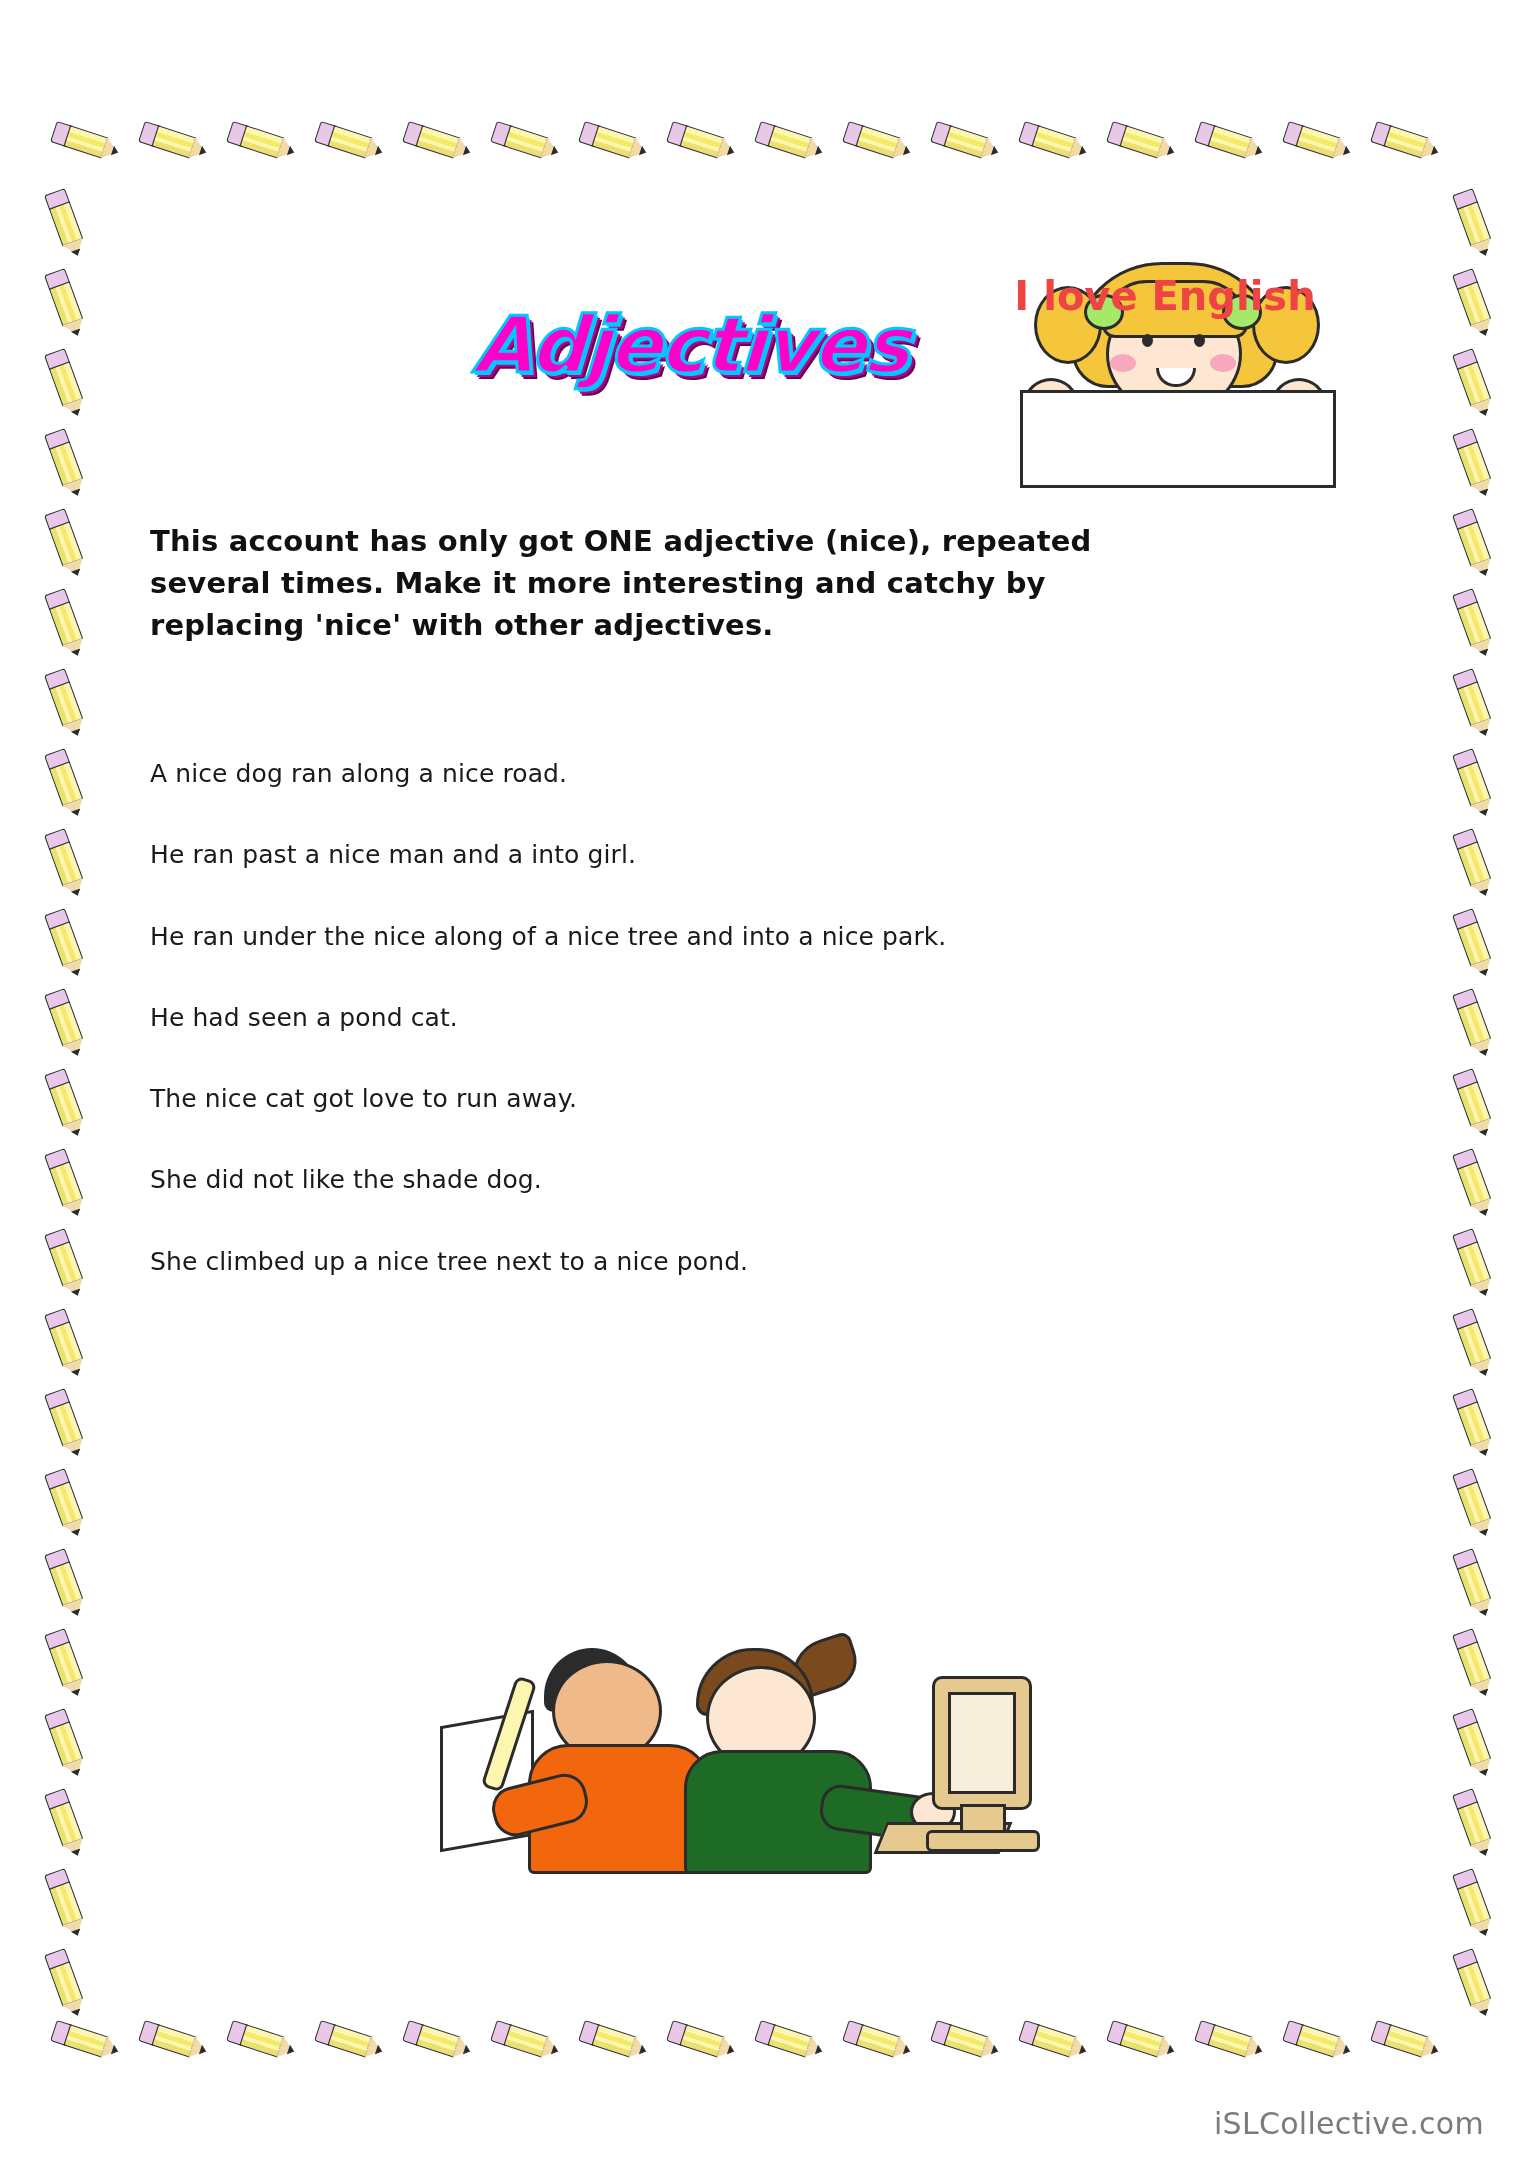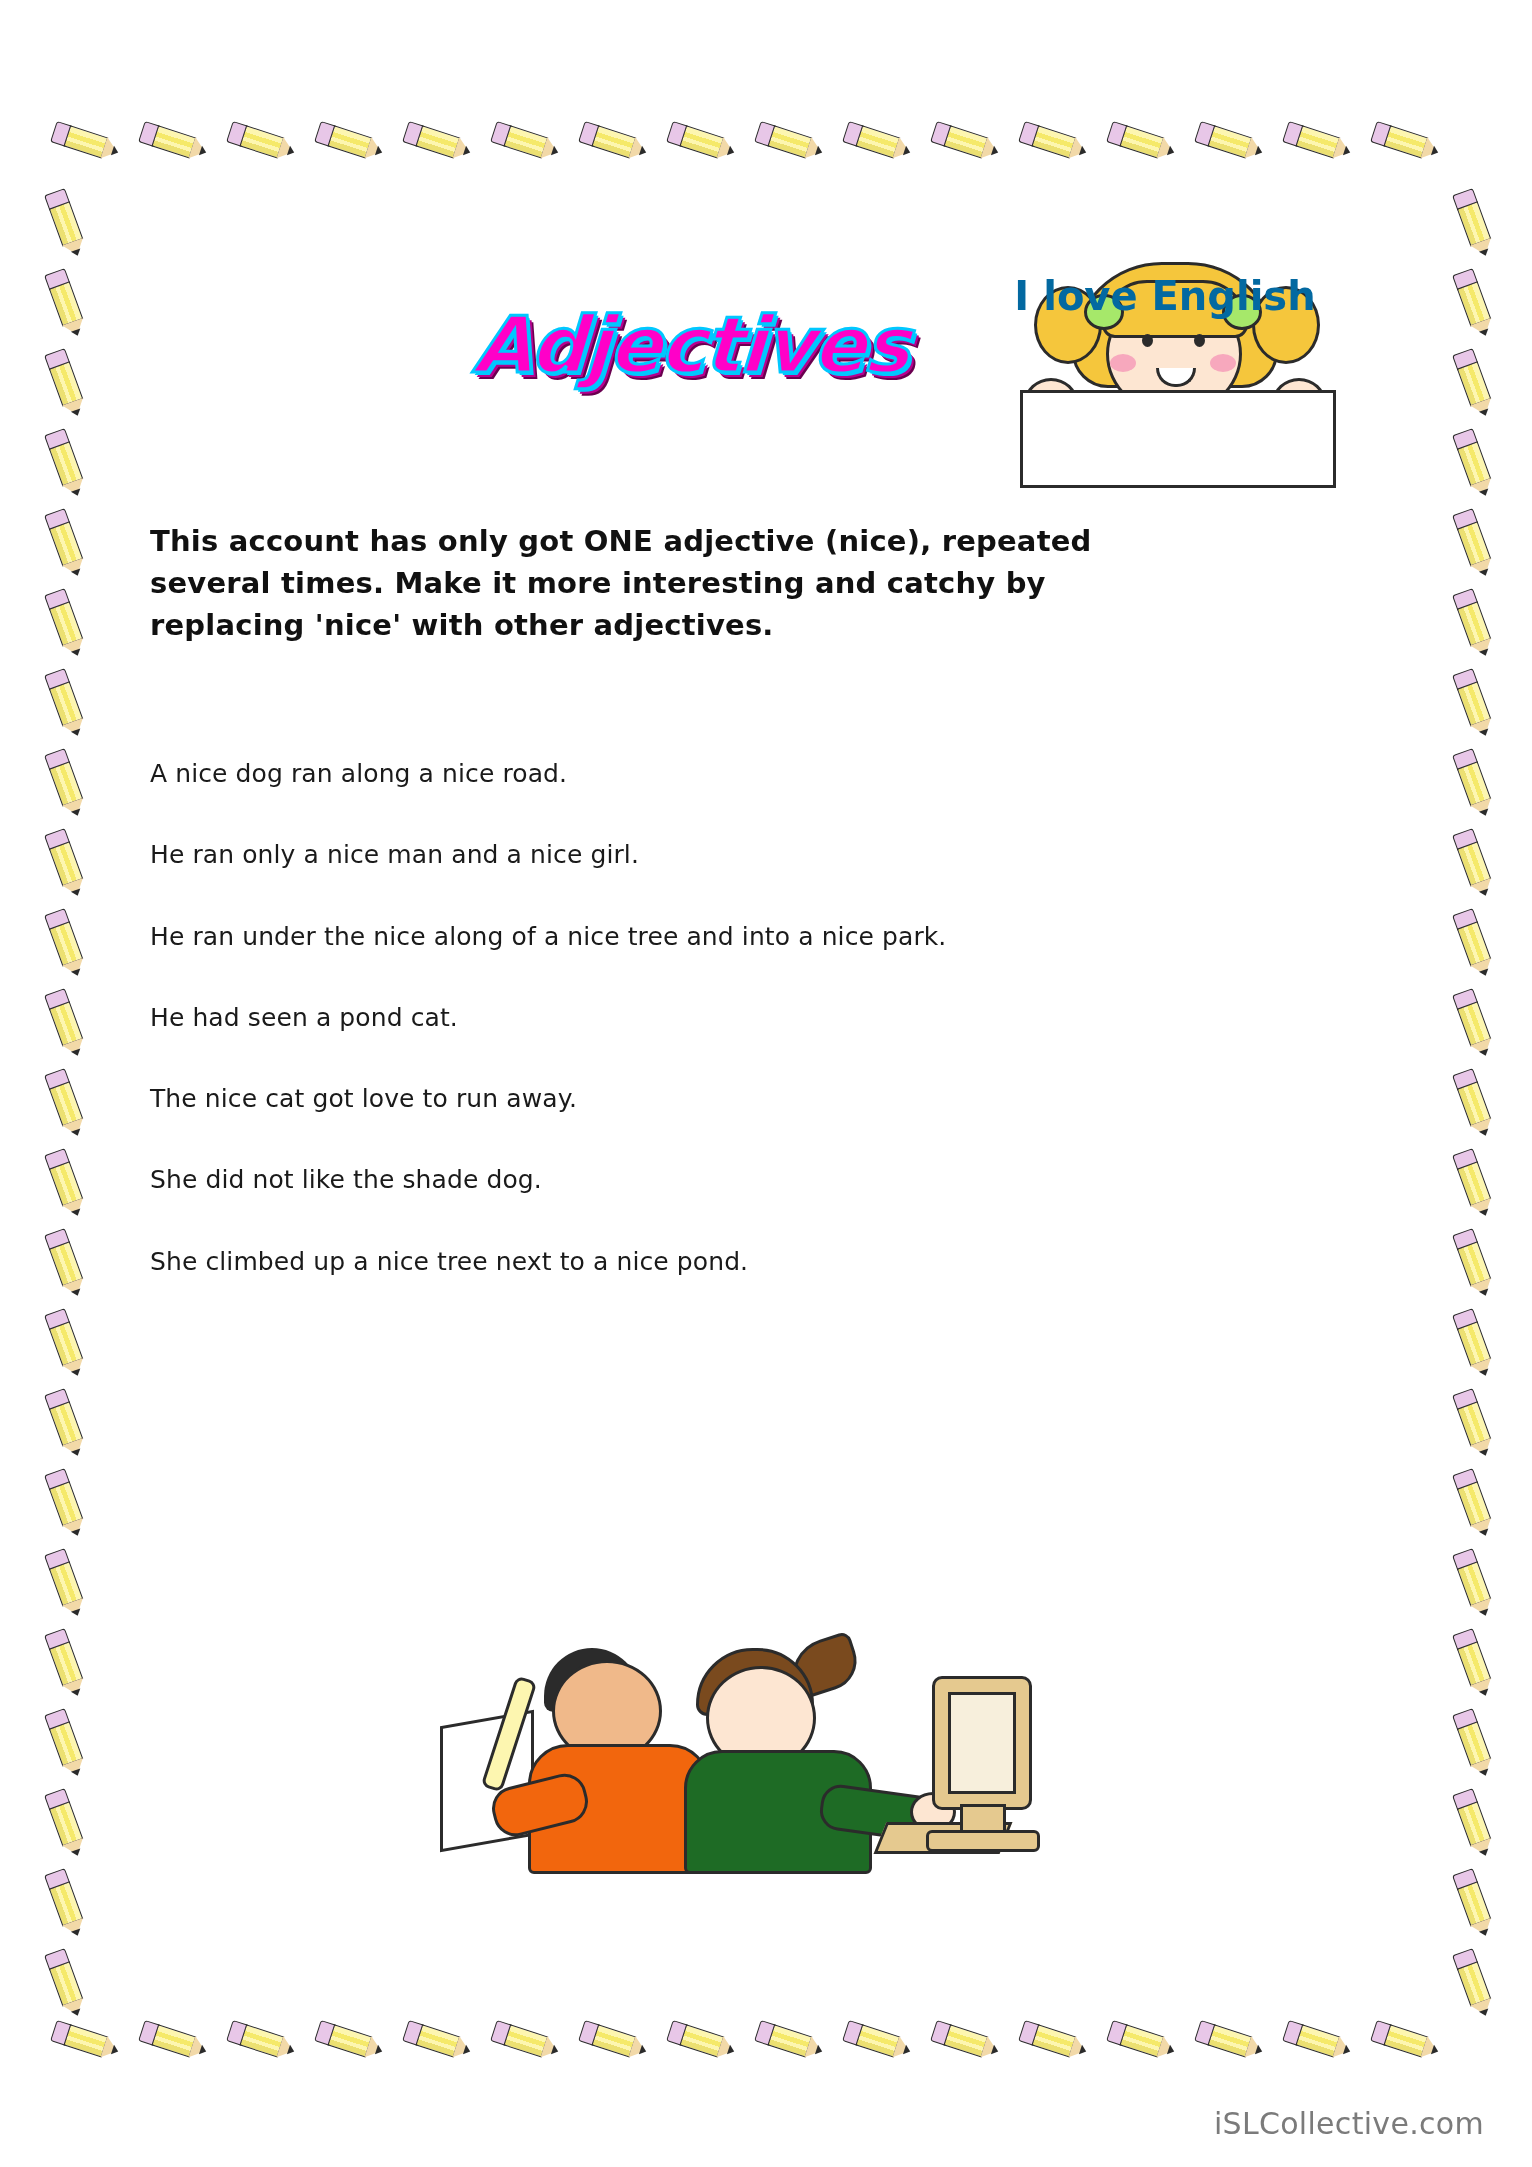--- a/index.html
+++ b/index.html
@@ -194,21 +194,21 @@
   }
   .girl-sign-text {
     position: absolute;
     left: 0; top: 0;
     width: 310px; height: 92px;
     line-height: 92px;
     text-align: center;
     font-family: "DejaVu Sans", sans-serif;
     font-size: 40px;
     font-weight: bold;
-    color: #0369a1;
+    color: #ef4444;
   }
   .girl-hand {
     position: absolute;
     width: 48px; height: 44px;
     background: #fde6d2;
     border: 3px solid #2b2b2b;
     border-radius: 50% 50% 36% 36%;
     top: 128px;
   }
   .girl-hand.left { left: 14px; }
@@ -892,21 +892,21 @@
         <div class="girl-hand right"></div>
         <div class="girl-sign"></div>
         <div class="girl-sign-text">I love English</div>
       </div>
     </div>
 
     <div class="instructions">This account has only got ONE adjective (nice), repeated several times. Make it more interesting and catchy by replacing 'nice' with other adjectives.</div>
 
     <div class="sentences" id="sentences">
         <div class="sentence">A nice dog ran along a nice road.</div>
-        <div class="sentence">He ran only a nice man and a nice girl.</div>
+        <div class="sentence">He ran past a nice man and a into girl.</div>
         <div class="sentence">He ran under the nice along of a nice tree and into a nice park.</div>
         <div class="sentence">He had seen a pond cat.</div>
         <div class="sentence">The nice cat got love to run away.</div>
         <div class="sentence">She did not like the shade dog.</div>
         <div class="sentence">She climbed up a nice tree next to a nice pond.</div>
       </div>
 
   </div>
 
   <div class="clipart-kids">

